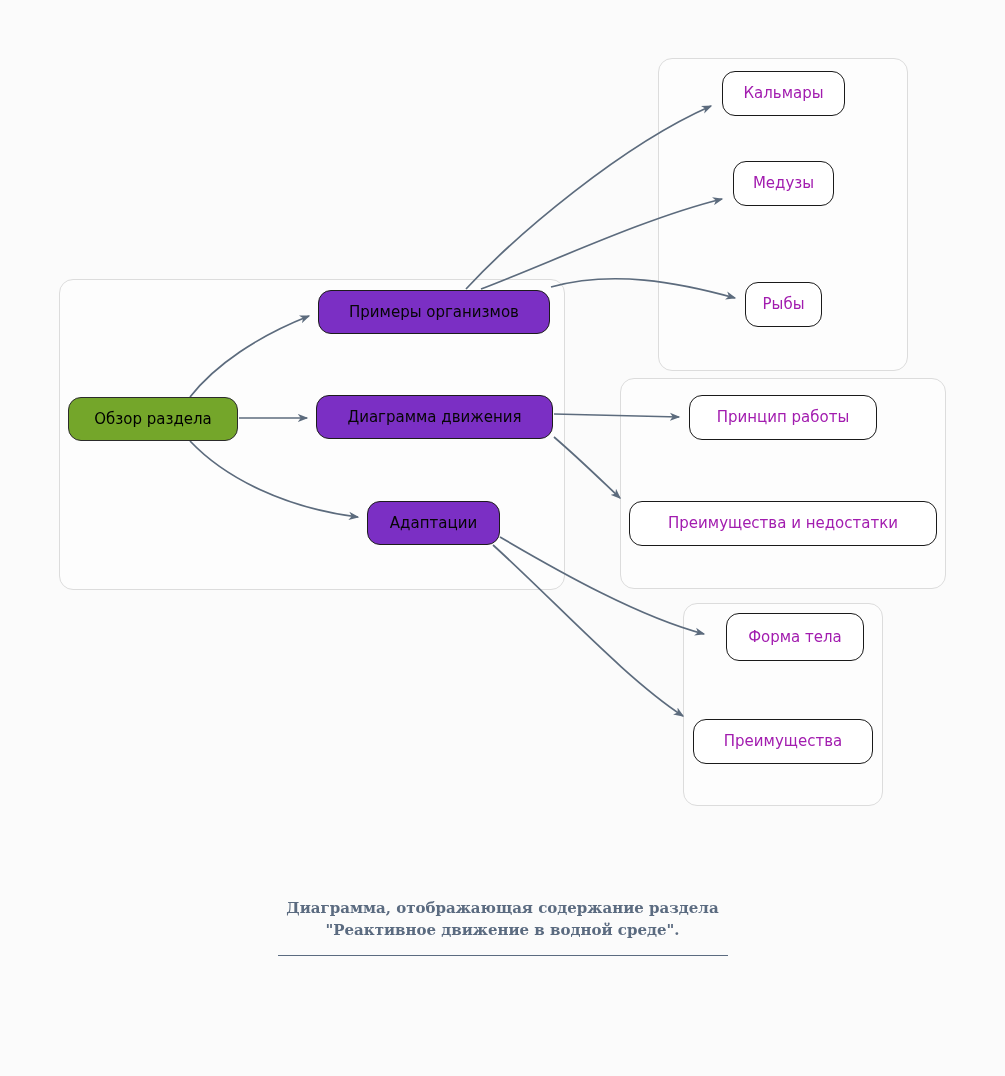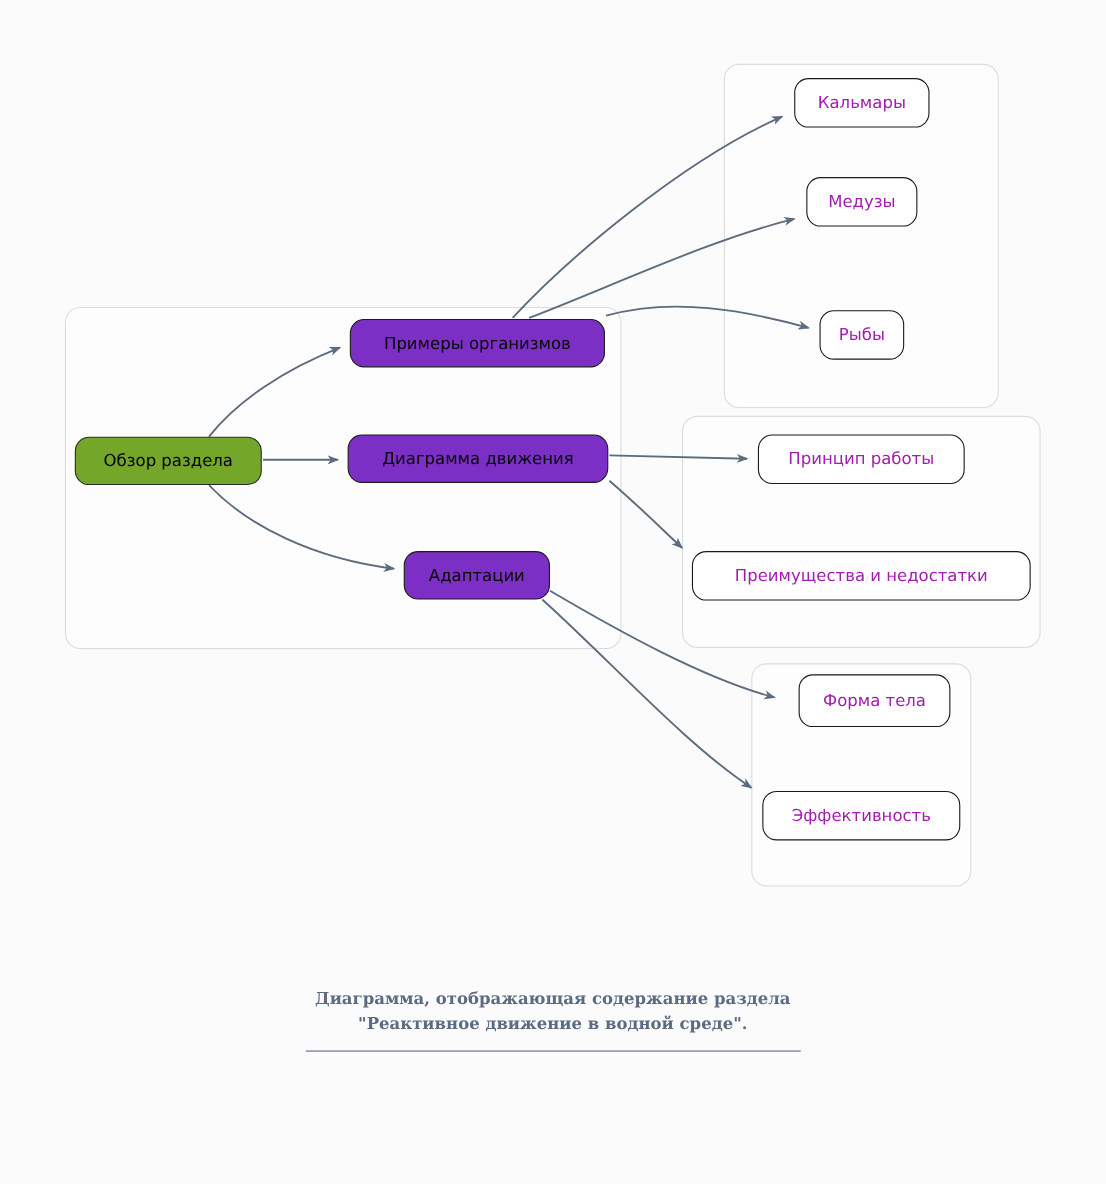--- a/index.html
+++ b/index.html
@@ -174,21 +174,21 @@
   <div class="node plain" style="left:733px; top:161px; width:101px; height:45px;">Медузы</div>
 
   <div class="node plain" style="left:745px; top:282px; width:77px; height:45px;">Рыбы</div>
 
   <div class="node plain" style="left:689px; top:395px; width:188px; height:45px;">Принцип работы</div>
 
   <div class="node plain" style="left:629px; top:501px; width:308px; height:45px;">Преимущества и недостатки</div>
 
   <div class="node plain" style="left:714px; top:613px; width:138px; height:48px;margin-left:12px;">Форма тела</div>
 
-  <div class="node plain" style="left:693px; top:719px; width:180px; height:45px;">Эффективность</div>
+  <div class="node plain" style="left:693px; top:719px; width:180px; height:45px;">Преимущества</div>
 
 </div>
 
 <div id="footer">
   <div class="footer-caption">
     <div>Диаграмма, отображающая содержание раздела</div>
     <div>"Реактивное движение в водной среде".</div>
   </div>
   <div class="footer-rule"></div>
 </div>

